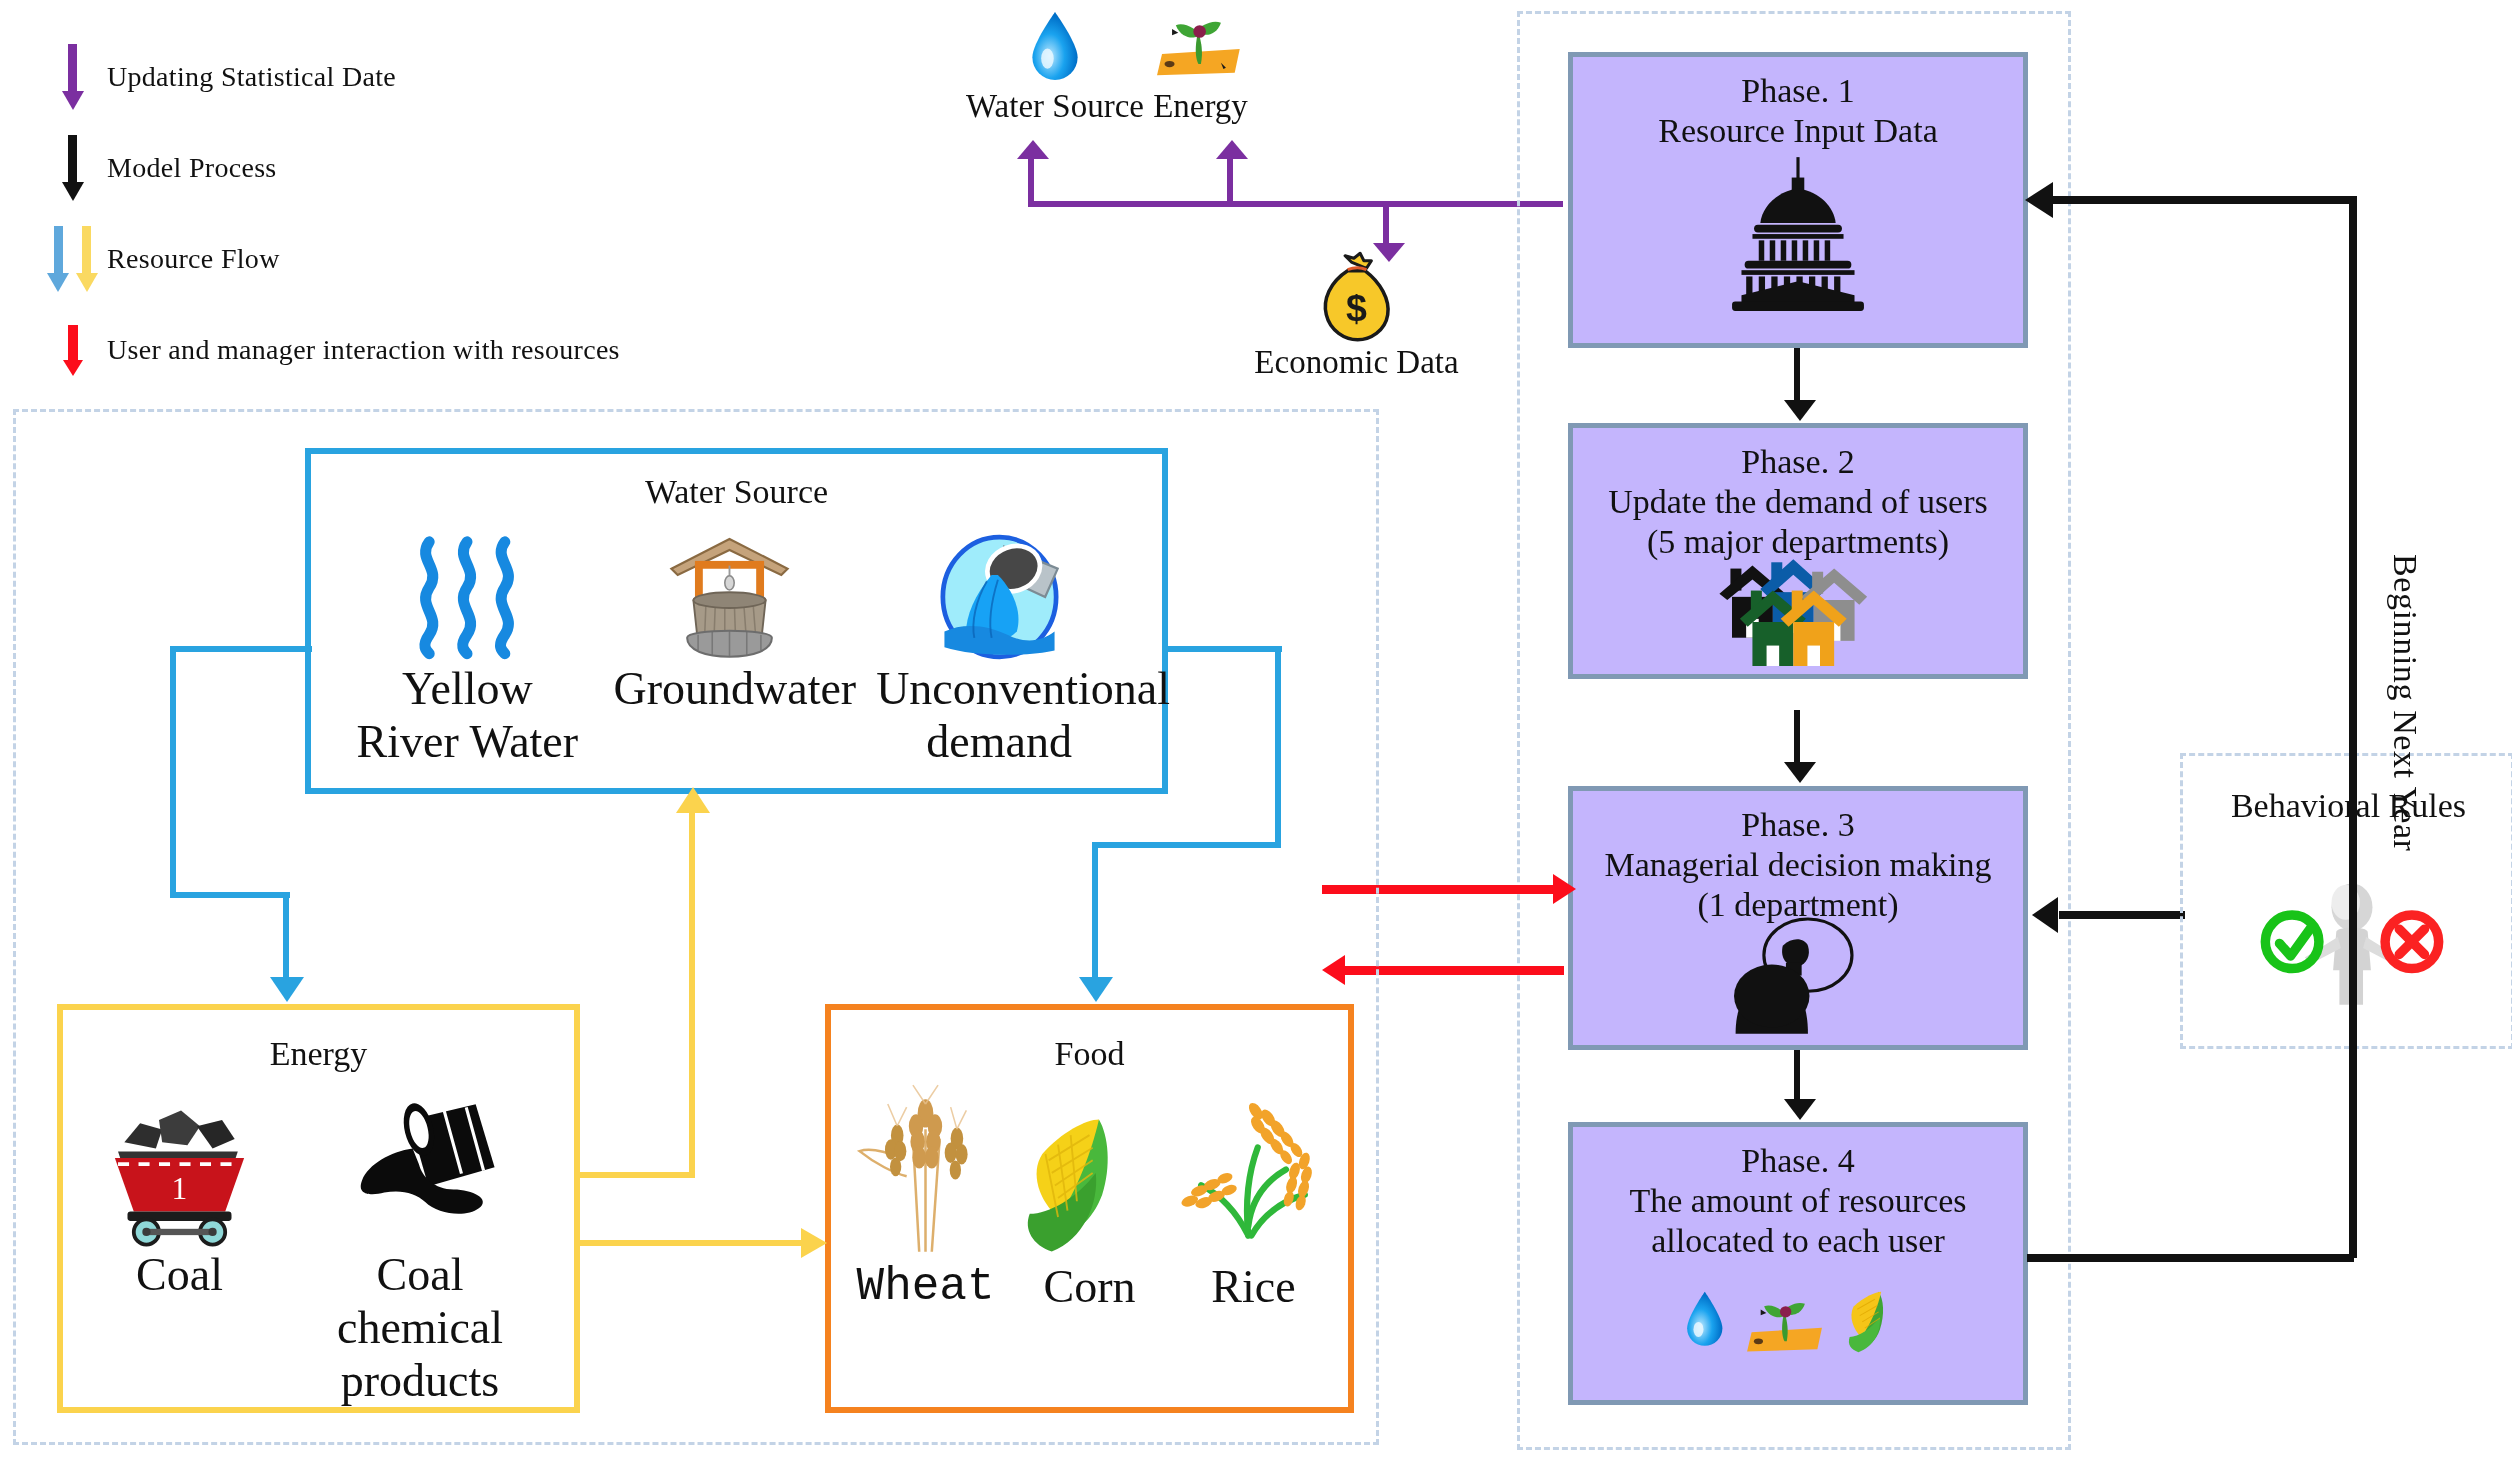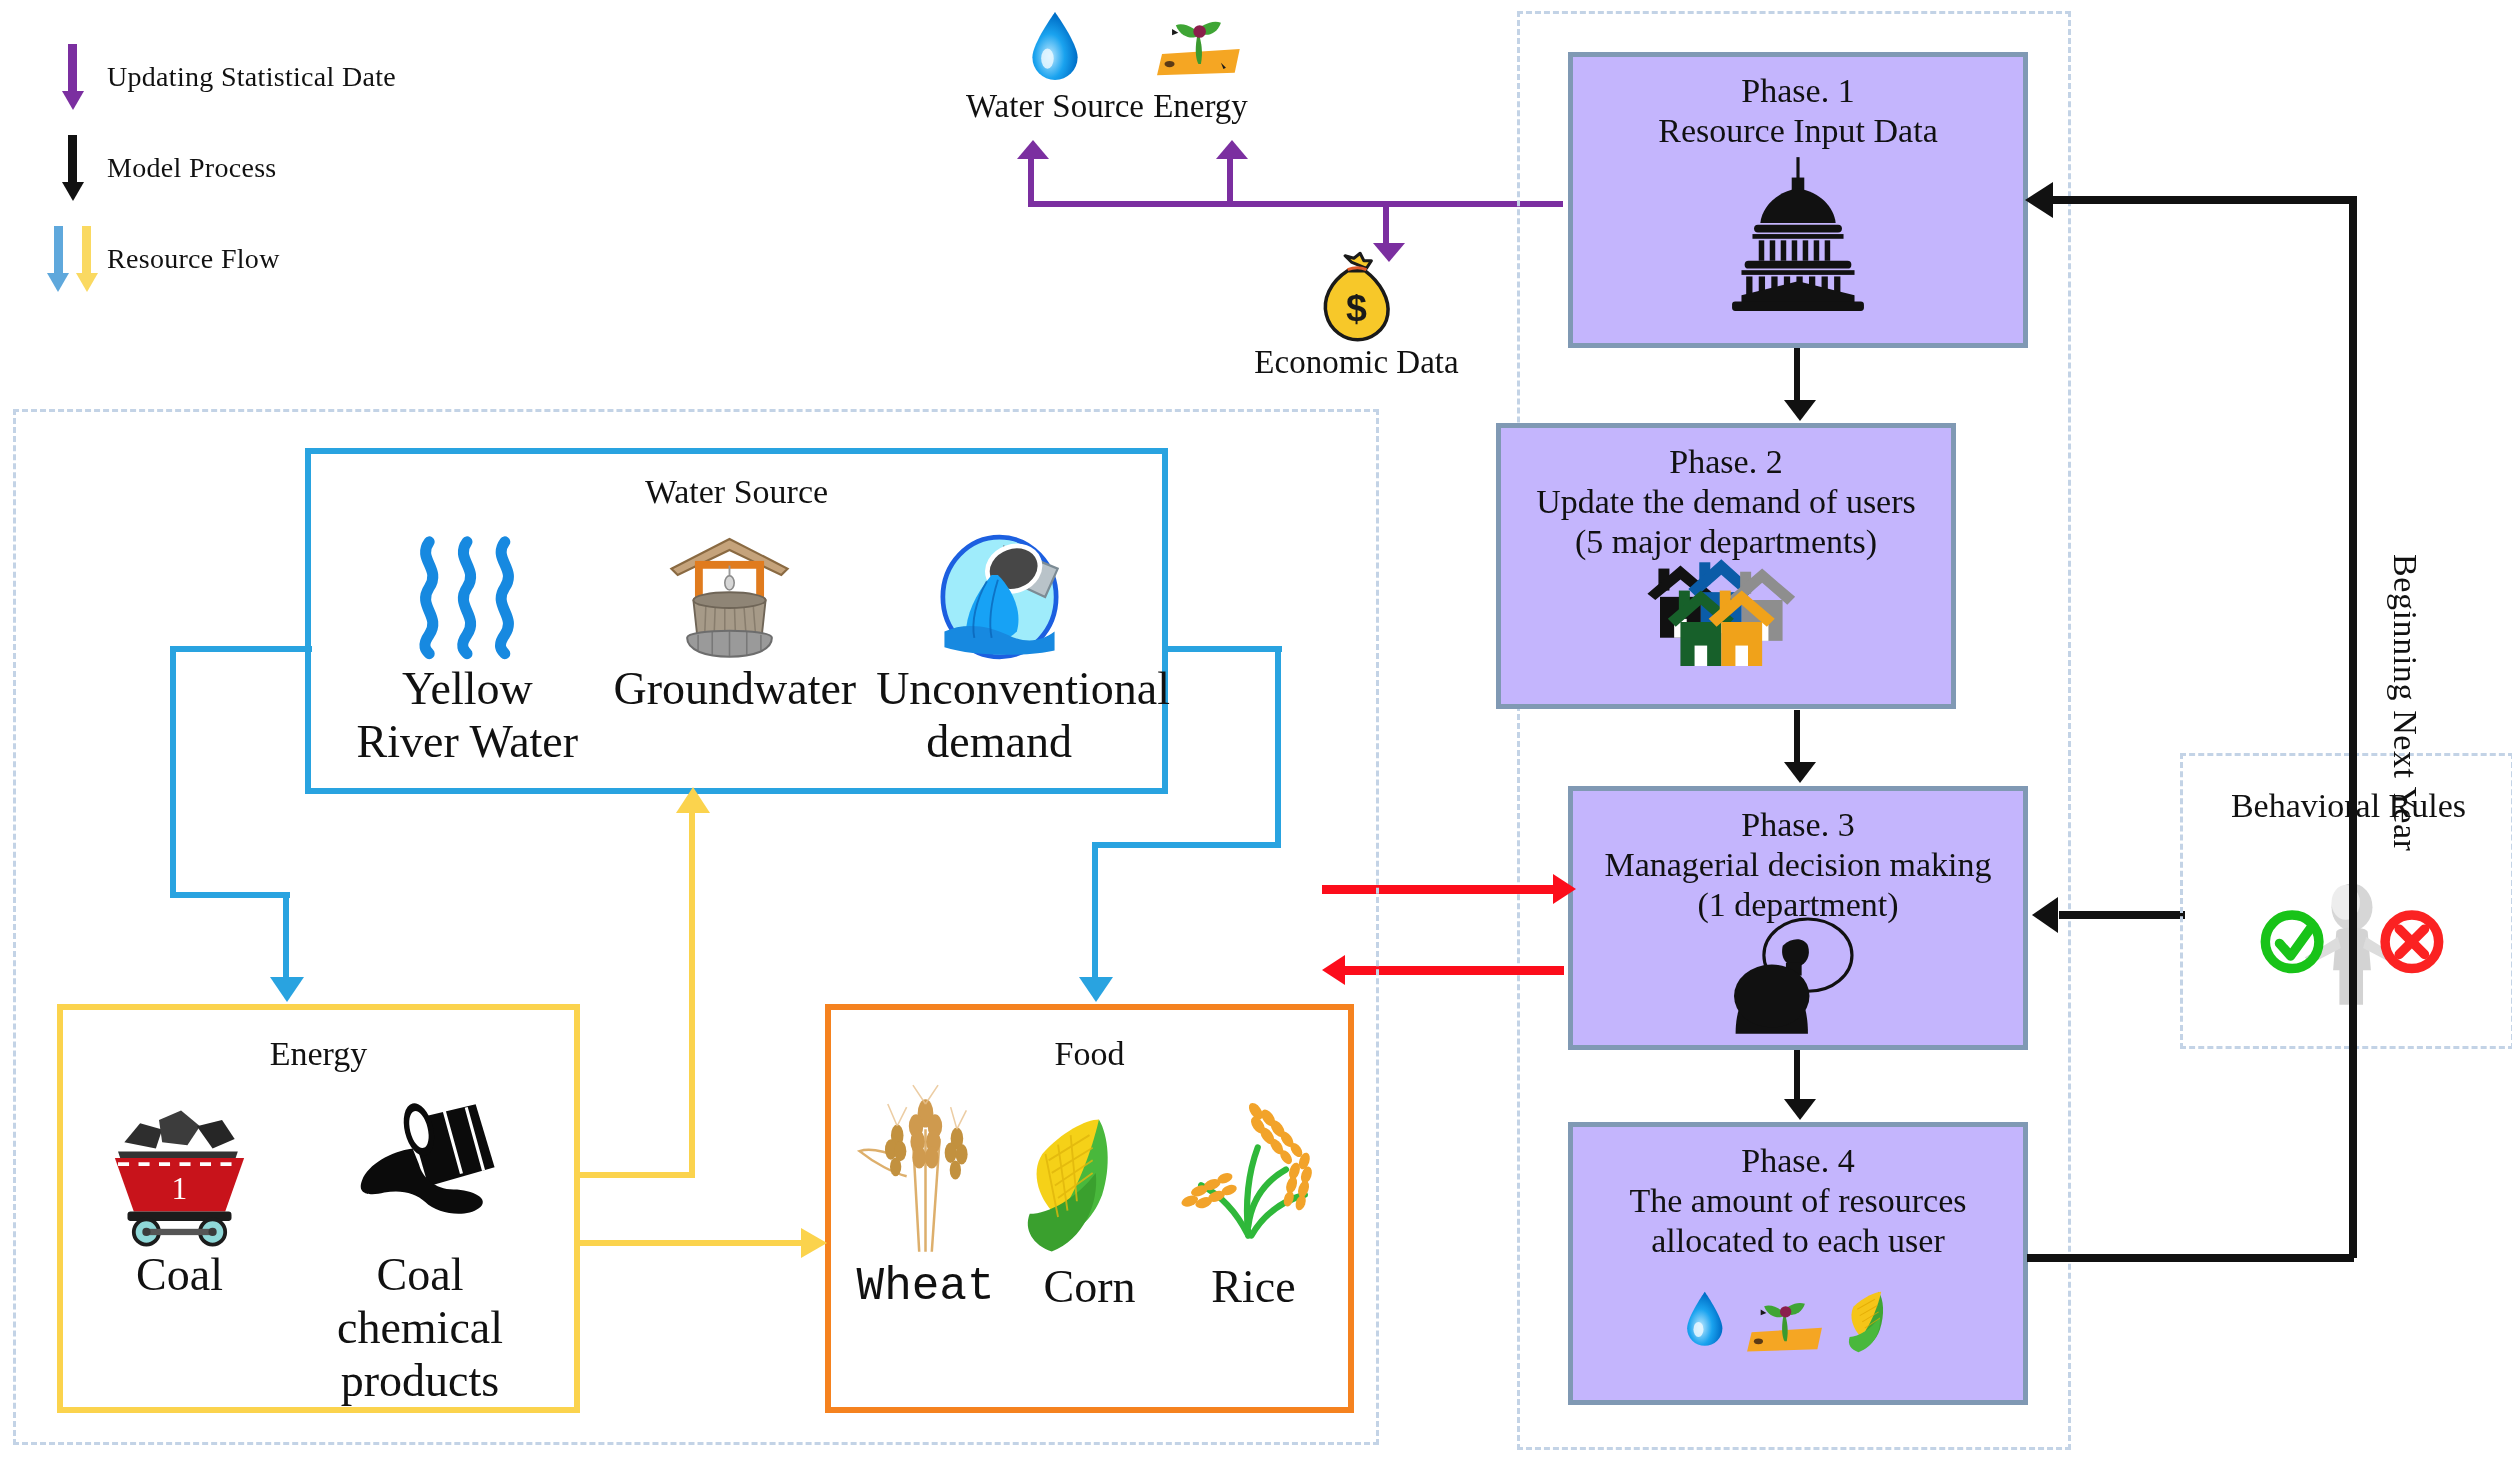--- a/index.html
+++ b/index.html
@@ -92,20 +92,29 @@
           <div class="head" style="border-top:19px solid #5fa8dc;"></div>
         </div>
         <div class="dn-arrow">
           <div class="shaft" style="height:47px;background:#fad961;"></div>
           <div class="head" style="border-top:19px solid #fad961;"></div>
         </div>
       </div>
       <div class="legend-label">Resource Flow</div>
     </div>
 
+    <div class="legend-row">
+      <div class="legend-glyph">
+        <div class="dn-arrow">
+          <div class="shaft" style="height:35px;width:10px;background:#fc0d1b;"></div>
+          <div class="head" style="border-top:16.4px solid #fc0d1b;border-left:10px solid transparent;border-right:10px solid transparent;"></div>
+        </div>
+      </div>
+      <div class="legend-label">User and manager interaction with resources</div>
+    </div>
   </div>
 
   <div class="abs" style="left:1011px;top:7.6px;width:88px;height:76px;">
     <svg width="88" height="76" viewBox="0 0 70 60">
       <defs>
           <radialGradient id="gdrop" cx="38%" cy="65%" r="60%">
         <stop offset="0%" stop-color="#bfe9ff"></stop>
             <stop offset="55%" stop-color="#1aa3ef"></stop>
             <stop offset="100%" stop-color="#0070c9"></stop>
       </radialGradient>
@@ -182,21 +191,21 @@
         <rect x="77" y="78" width="4" height="12" fill="#111"></rect>
         <path d="M18 90 L54 81 L90 90 L90 95 L18 95 Z" fill="#111"></path>
         <rect x="12" y="94" width="84" height="6" rx="2" fill="#111"></rect>
       </svg>
     </div>
   </div>
 
   <div class="ln vline abs" style="left:1794px;top:348px;height:54px;background:#111;"></div>
   <div class="abs tri-down" style="left:1784px;top:400px;border-top:21.4px solid #111;"></div>
 
-  <div class="abs phase-box" style="left:1496px;top:423px;width:460px;height:286px;">
+  <div class="abs phase-box" style="left:1568px;top:423px;width:460px;height:256px;">
     <div class="phase-line">Phase. 2</div>
     <div class="phase-line">Update the demand of users</div>
     <div class="phase-line">(5 major departments)</div>
     <div style="margin-top:-6.3px;">
       <svg width="252" height="132" viewBox="0 0 160 84">
 
         <g fill="#111">
           <rect x="37" y="8" width="7" height="14"></rect>
           <path d="M30 24 L51 6 L72 24 L67 28 L51 15 L35 28 Z"></path>
           <rect x="38" y="26" width="26" height="26"></rect>

